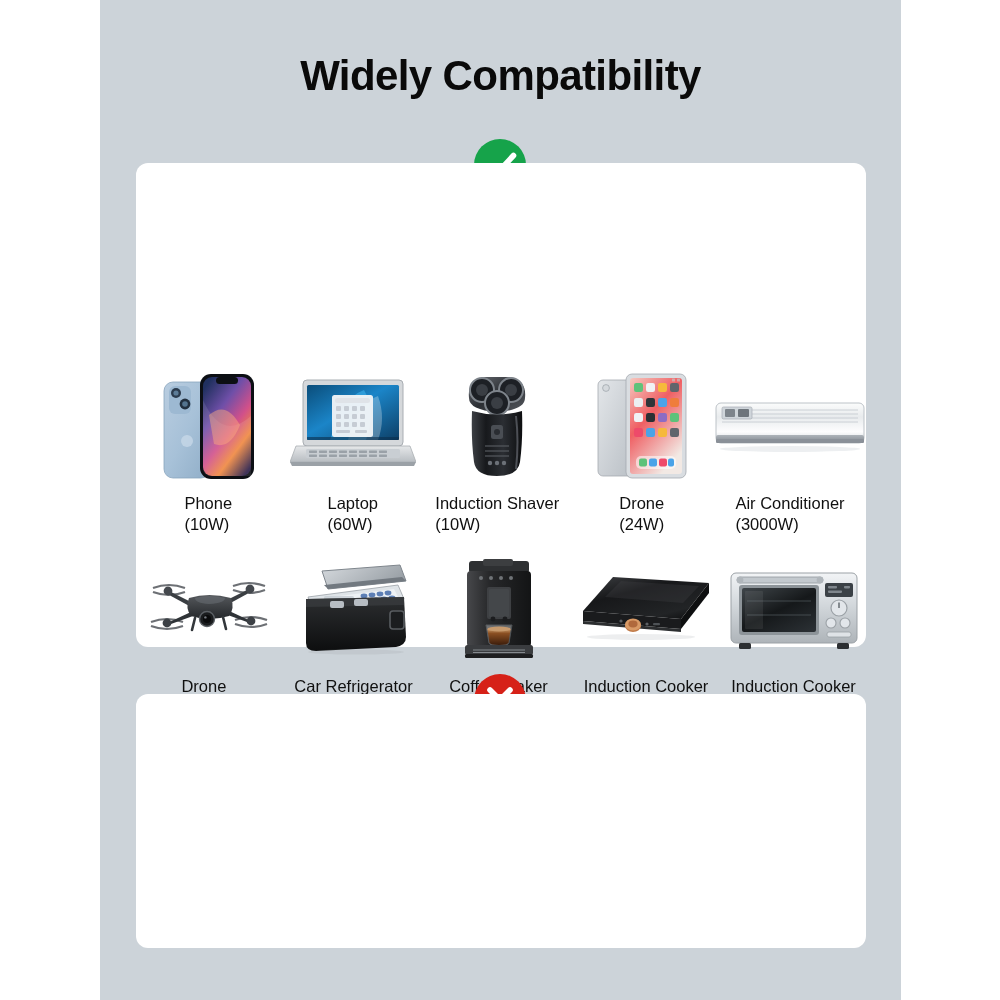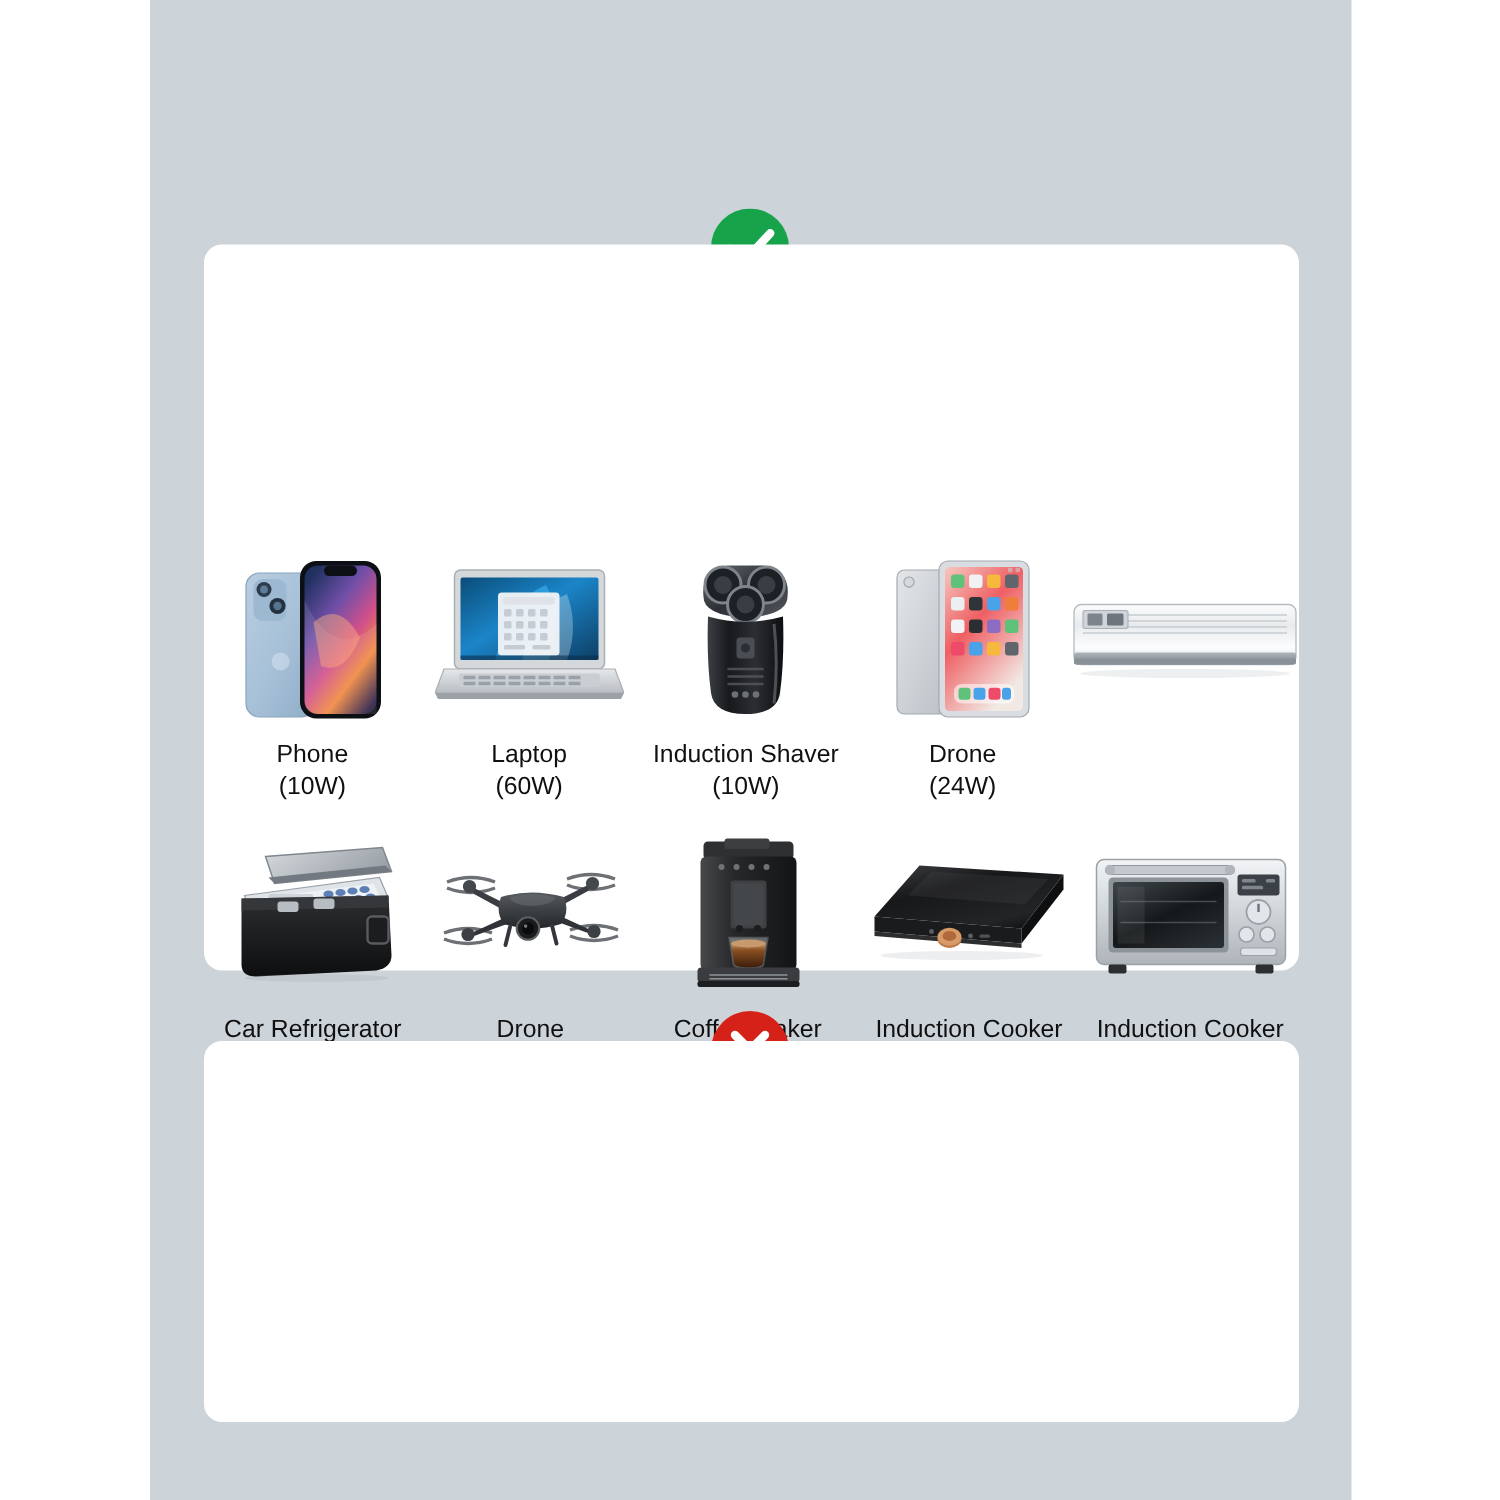--- a/index.html
+++ b/index.html
@@ -92,35 +92,36 @@
   .item-figure {
     height: 115px;
     width: 100%;
     display: flex;
     align-items: center;
     justify-content: center;
   }
   .item-figure svg { display: block; }
   .item-label {
     margin-top: 10px;
-    text-align: center;
+    text-align: left;
     font-size: 16.5px;
     line-height: 21px;
     color: #101010;
     font-family: "Liberation Sans", sans-serif;
     white-space: nowrap;
   }
 </style>
 </head>
 <body>
 
 <div class="page">
 
   <div class="gray-panel"></div>
 
+  <div class="title">Widely Compatibility</div>
 
   <div class="badge badge-ok">
     <svg viewBox="0 0 52 52">
       <circle cx="26" cy="26" r="26" fill="#16a34a"></circle>
       <path d="M13 27 L22 35.5 L39.5 16.5" fill="none" stroke="#ffffff" stroke-width="5.6" stroke-linecap="round" stroke-linejoin="round"></path>
     </svg>
   </div>
 
   <div class="card card-compatible">
 
@@ -353,24 +354,75 @@
                 <line x1="8" y1="27" x2="144" y2="27"></line>
             </g>
             <rect x="8" y="12" width="30" height="12" rx="1.5" fill="#cfd5da" stroke="#a8aeb4" stroke-width="0.7"></rect>
             <rect x="11" y="14" width="10" height="8" rx="1" fill="#7d848b"></rect>
             <rect x="24" y="14" width="11" height="8" rx="1" fill="#6e757c"></rect>
             <rect x="2" y="40" width="148" height="8" rx="2" fill="url(#acLouv)"></rect>
             <rect x="2" y="44" width="148" height="4" rx="1.5" fill="#8a9098"></rect>
             <ellipse cx="76" cy="54" rx="70" ry="3" fill="#b9c0c6" opacity="0.25"></ellipse>
           </svg>
         </div>
+        <div class="item-label">
+          <div>Air Conditioner</div>
+          <div>(3000W)</div>
+        </div>
       </div>
     </div>
 
     <div class="item-grid grid-row2">
+
+      <div class="item">
+        <div class="item-figure">
+          <svg width="124" height="74" viewBox="0 0 124 74">
+            <defs>
+              <linearGradient id="drBody" x1="0" y1="0" x2="0" y2="1">
+                <stop offset="0" stop-color="#55585c"></stop>
+                  <stop offset="1" stop-color="#24272a"></stop>
+              </linearGradient>
+            </defs>
+
+            <g stroke="#54585d" stroke-width="2.2" fill="none" opacity="0.85">
+              <path d="M6 16 Q22 10 38 16"></path>
+                <path d="M6 20 Q22 26 38 20"></path>
+              <path d="M86 14 Q102 8 118 14"></path>
+                <path d="M86 18 Q102 24 118 18"></path>
+              <path d="M4 50 Q20 44 36 50"></path>
+                <path d="M4 54 Q20 60 36 54"></path>
+              <path d="M88 48 Q104 42 120 48"></path>
+                <path d="M88 52 Q104 58 120 52"></path>
+            </g>
+
+            <path d="M44 30 L20 18 L24 24 L46 36 Z" fill="#3a3e42"></path>
+            <path d="M80 28 L104 16 L100 22 L78 34 Z" fill="#3a3e42"></path>
+            <path d="M44 40 L18 52 L24 52 L46 44 Z" fill="#2f3337"></path>
+            <path d="M80 38 L106 50 L100 50 L78 42 Z" fill="#2f3337"></path>
+
+            <circle cx="21" cy="19" r="4.4" fill="#44484d"></circle>
+              <circle cx="103" cy="17" r="4.4" fill="#44484d"></circle>
+            <circle cx="20" cy="51" r="4.4" fill="#3c4045"></circle>
+              <circle cx="104" cy="49" r="4.4" fill="#3c4045"></circle>
+
+            <path d="M42 26 Q62 20 84 26 Q88 36 82 44 Q62 50 44 44 Q38 36 42 26 Z" fill="url(#drBody)"></path>
+            <path d="M48 26 Q62 22 78 26 Q78 31 62 32 Q48 31 48 26 Z" fill="#6a6f75" opacity="0.55"></path>
+
+            <circle cx="60" cy="47" r="7.5" fill="#1a1c1e" stroke="#5b6065" stroke-width="1.4"></circle>
+            <circle cx="60" cy="47" r="4" fill="#0a0b0c"></circle>
+            <circle cx="58.4" cy="45.4" r="1.2" fill="#8d949b" opacity="0.8"></circle>
+
+            <path d="M48 46 L45 58 M76 45 L79 57" stroke="#33373b" stroke-width="2.6" stroke-linecap="round"></path>
+          </svg>
+        </div>
+        <div class="item-label">
+          <div>Drone</div>
+          <div>(200W)</div>
+        </div>
+      </div>
 
       <div class="item">
         <div class="item-figure">
           <svg width="120" height="92" viewBox="0 0 120 92">
             <defs>
               <linearGradient id="crBody" x1="0" y1="0" x2="0" y2="1">
                 <stop offset="0" stop-color="#2c2e30"></stop>
                   <stop offset="1" stop-color="#0d0e0f"></stop>
               </linearGradient>
               <linearGradient id="crLid" x1="0" y1="0" x2="1" y2="0.4">
@@ -405,67 +457,20 @@
           </svg>
         </div>
         <div class="item-label">
           <div>Car Refrigerator</div>
           <div>(80W)</div>
         </div>
       </div>
 
       <div class="item">
         <div class="item-figure">
-          <svg width="124" height="74" viewBox="0 0 124 74">
-            <defs>
-              <linearGradient id="drBody" x1="0" y1="0" x2="0" y2="1">
-                <stop offset="0" stop-color="#55585c"></stop>
-                  <stop offset="1" stop-color="#24272a"></stop>
-              </linearGradient>
-            </defs>
-
-            <g stroke="#54585d" stroke-width="2.2" fill="none" opacity="0.85">
-              <path d="M6 16 Q22 10 38 16"></path>
-                <path d="M6 20 Q22 26 38 20"></path>
-              <path d="M86 14 Q102 8 118 14"></path>
-                <path d="M86 18 Q102 24 118 18"></path>
-              <path d="M4 50 Q20 44 36 50"></path>
-                <path d="M4 54 Q20 60 36 54"></path>
-              <path d="M88 48 Q104 42 120 48"></path>
-                <path d="M88 52 Q104 58 120 52"></path>
-            </g>
-
-            <path d="M44 30 L20 18 L24 24 L46 36 Z" fill="#3a3e42"></path>
-            <path d="M80 28 L104 16 L100 22 L78 34 Z" fill="#3a3e42"></path>
-            <path d="M44 40 L18 52 L24 52 L46 44 Z" fill="#2f3337"></path>
-            <path d="M80 38 L106 50 L100 50 L78 42 Z" fill="#2f3337"></path>
-
-            <circle cx="21" cy="19" r="4.4" fill="#44484d"></circle>
-              <circle cx="103" cy="17" r="4.4" fill="#44484d"></circle>
-            <circle cx="20" cy="51" r="4.4" fill="#3c4045"></circle>
-              <circle cx="104" cy="49" r="4.4" fill="#3c4045"></circle>
-
-            <path d="M42 26 Q62 20 84 26 Q88 36 82 44 Q62 50 44 44 Q38 36 42 26 Z" fill="url(#drBody)"></path>
-            <path d="M48 26 Q62 22 78 26 Q78 31 62 32 Q48 31 48 26 Z" fill="#6a6f75" opacity="0.55"></path>
-
-            <circle cx="60" cy="47" r="7.5" fill="#1a1c1e" stroke="#5b6065" stroke-width="1.4"></circle>
-            <circle cx="60" cy="47" r="4" fill="#0a0b0c"></circle>
-            <circle cx="58.4" cy="45.4" r="1.2" fill="#8d949b" opacity="0.8"></circle>
-
-            <path d="M48 46 L45 58 M76 45 L79 57" stroke="#33373b" stroke-width="2.6" stroke-linecap="round"></path>
-          </svg>
-        </div>
-        <div class="item-label">
-          <div>Drone</div>
-          <div>(200W)</div>
-        </div>
-      </div>
-
-      <div class="item">
-        <div class="item-figure">
           <svg width="80" height="104" viewBox="0 0 80 104">
             <defs>
               <linearGradient id="cmBody" x1="0" y1="0" x2="1" y2="0">
                 <stop offset="0" stop-color="#47484b"></stop>
                   <stop offset="0.35" stop-color="#27282a"></stop>
                 <stop offset="1" stop-color="#131415"></stop>
               </linearGradient>
               <linearGradient id="cmCoffee" x1="0" y1="0" x2="0" y2="1">
                 <stop offset="0" stop-color="#c89a6b"></stop>
                   <stop offset="0.28" stop-color="#8a4f22"></stop>

